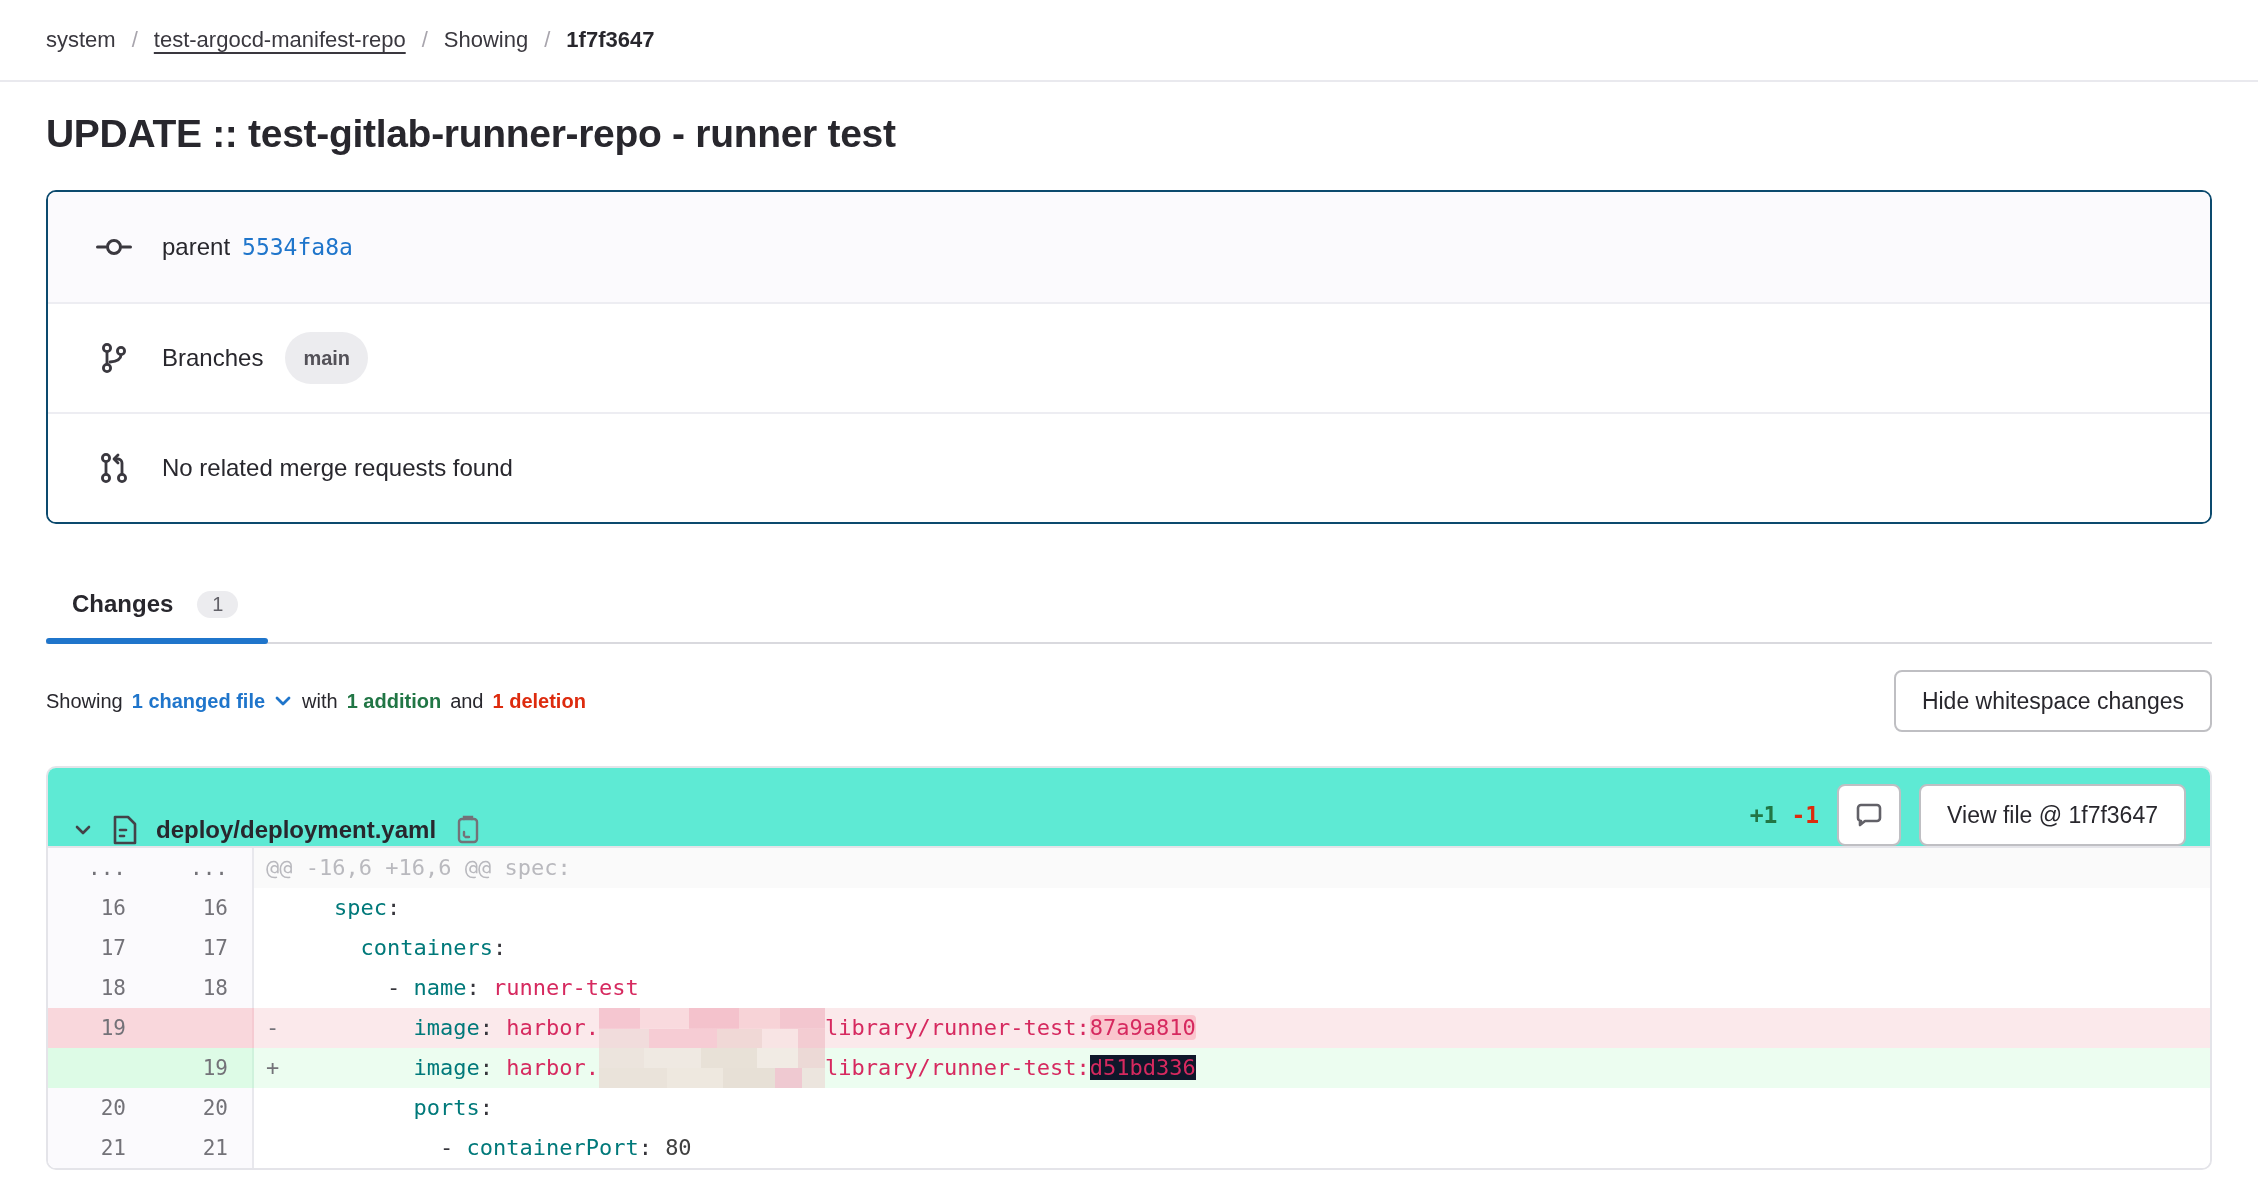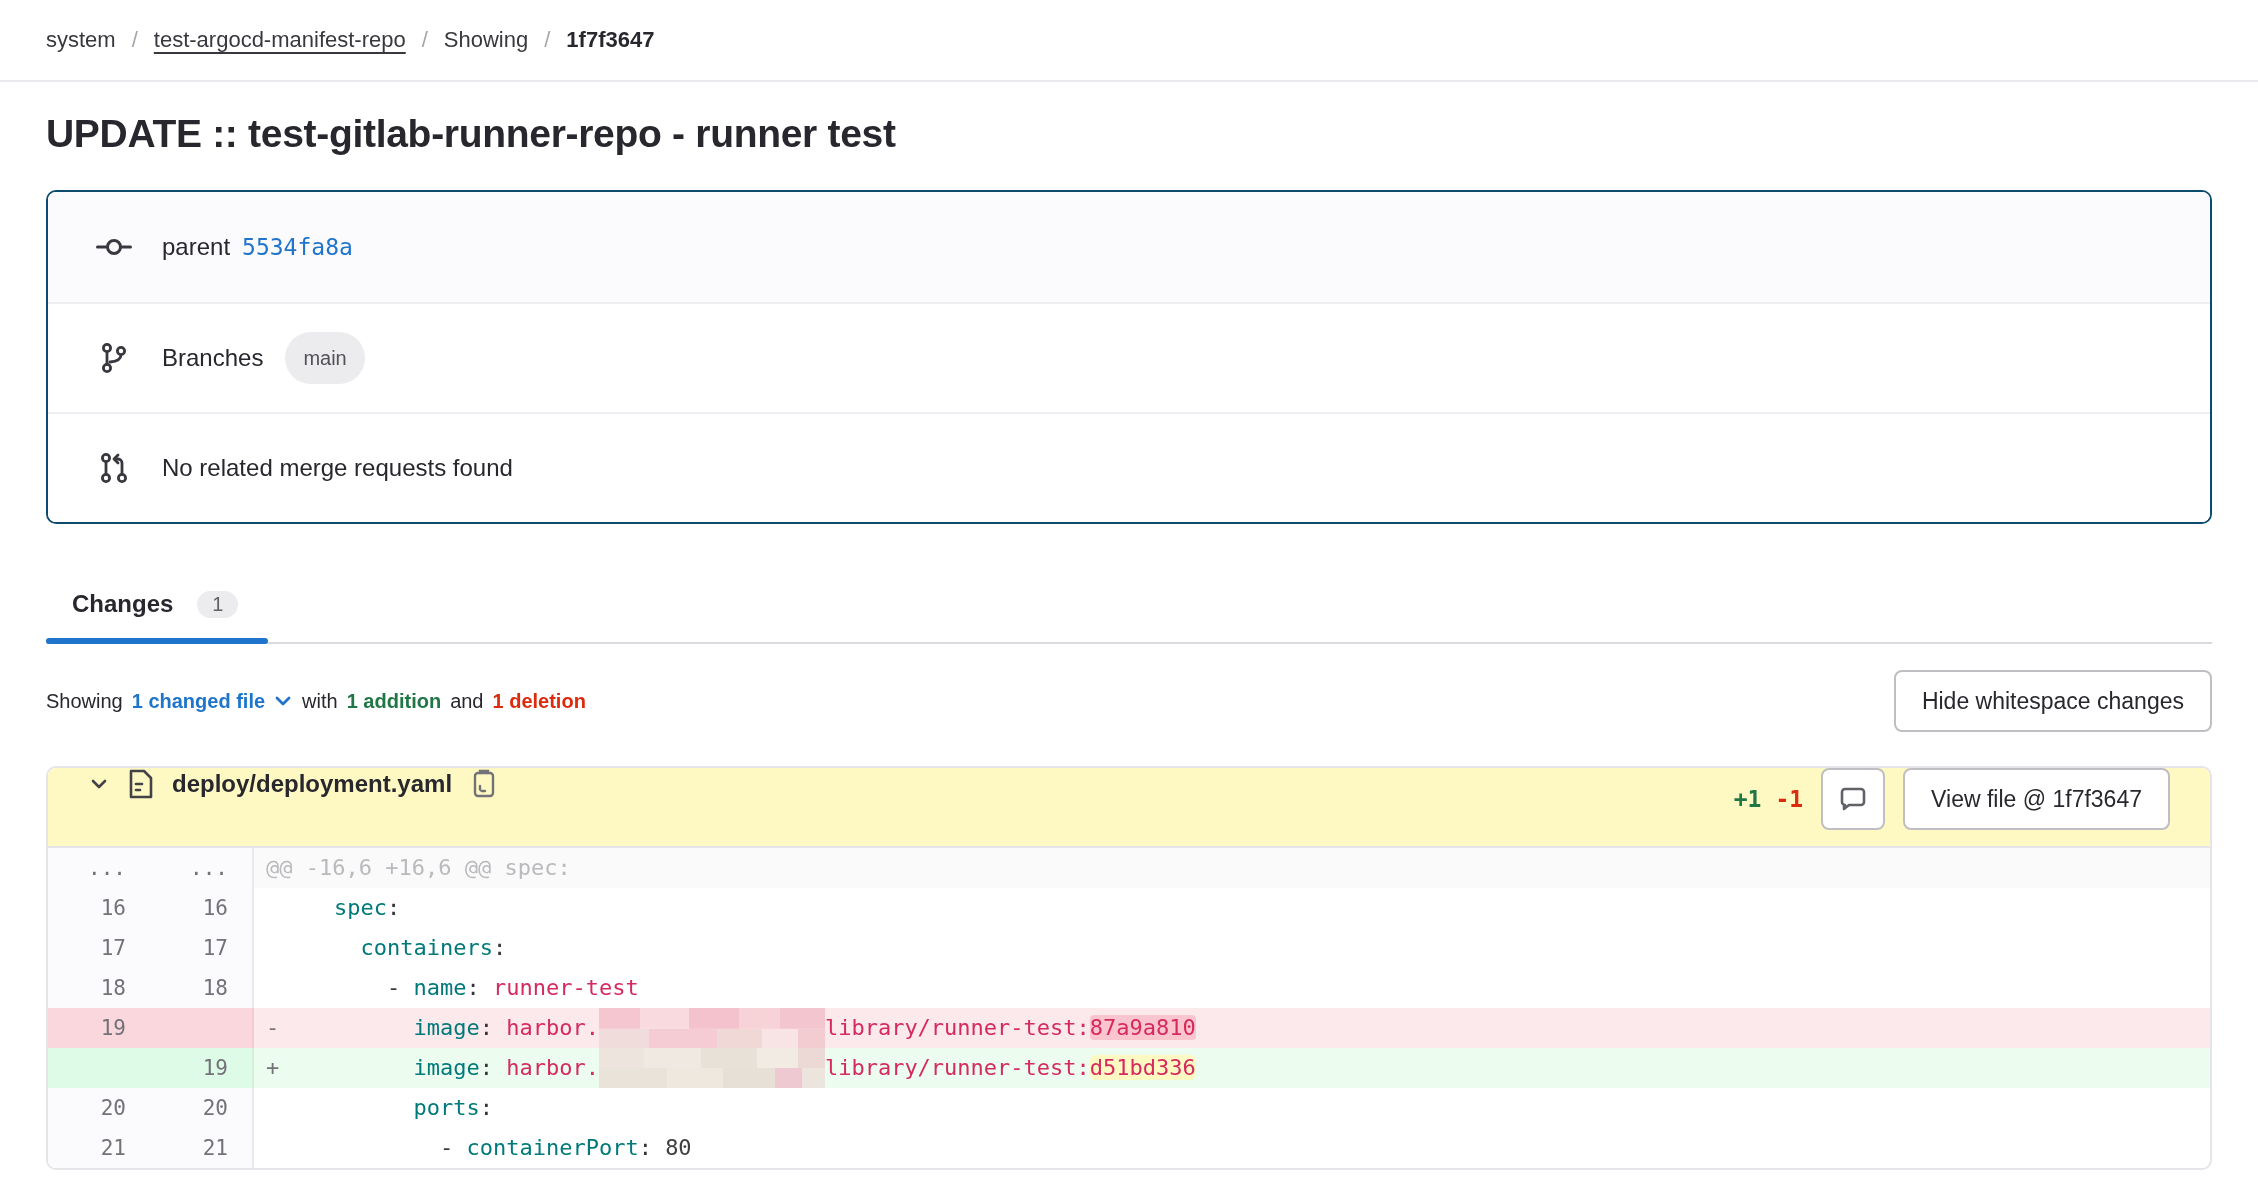--- a/index.html
+++ b/index.html
@@ -17,21 +17,21 @@
   
   .commit-title { margin:30px 46px 0; font-size:39px; font-weight:700; color:#28272d; letter-spacing:-0.3px; }
 
   
   .commit-box { margin:34px 46px 0; border:2px solid #0c4a6e; border-radius:10px; overflow:hidden; }
   .info-row { height:110px; display:flex; align-items:center; padding:0 46px; background:#ffffff; font-size:24px; }
   .info-row + .info-row { border-top:2px solid #ededf2;align-items:center; }
   .info-row.first { background:#fbfafd; }
   .info-icon { width:40px; display:flex; justify-content:center; margin-right:28px; flex:none; }
   .parent-sha { color:#1f75cb; font-family:"DejaVu Sans Mono", monospace; font-size:23px; margin-left:12px; cursor:pointer; }
-  .badge { background:#ececef; color:#535158; border-radius:999px; padding:14px 18px; font-size:20px; line-height:1.2; }
+  .badge { background:#ececef; color:#535158; border-radius:999px; padding:14px 18px; font-size:20px; line-height:1.2;font-weight:bold; }
   .branch-badge { margin-left:22px; cursor:pointer; }
 
   
   .tabs { margin:48px 46px 0; border-bottom:2px solid #d9d9de; }
   .tab { position:relative; display:inline-flex; align-items:center; gap:24px;
     padding:18px 30px 24px 26px; font-size:24px; font-weight:700; color:#28272d; cursor:pointer; }
   .tab::after { content:""; position:absolute; left:0; right:0; bottom:-2px; height:6px;
     background:#1f75cb; border-radius:3px; }
   .tab-badge { background:#ececef; color:#626168; border-radius:999px; padding:2px 15px; font-size:20px; font-weight:400; }
 
@@ -44,22 +44,22 @@
   .controls-right { display:flex; align-items:center; gap:18px; }
   .btn { display:inline-flex; align-items:center; justify-content:center; background:#fff;
     border:2px solid #bfbfc3; border-radius:8px; font-size:23px; color:#28272d;
     padding:0 26px; height:62px; cursor:pointer; font-family:inherit; }
   .btn-group { display:flex; }
   .btn-group .btn-seg-a { border-radius:8px 0 0 8px; border:2px solid #89888d; }
   .btn-group .btn-seg-b { border-radius:0 8px 8px 0; border:2px solid #bfbfc3; border-left-width:0; }
 
   
   .diff-card { margin:34px 46px 0; border:2px solid #e4e4e9; border-radius:10px; overflow:hidden; }
-  .diff-header { height:80px; background:#fef9c3; border-bottom:2px solid #e4e4e9;
-    display:flex; align-items:flex-start; padding:0 40px; }
+  .diff-header { height:80px; background:#5eead4; border-bottom:2px solid #e4e4e9;
+    display:flex; align-items:flex-end; padding:0 24px; }
   .dh-left { display:flex; align-items:center; gap:18px; flex:1; }
   .file-name { font-size:24px; font-weight:700; color:#28272d; cursor:pointer; }
   .dh-right { display:flex; align-items:center; gap:18px; }
   .stat { font-family:"DejaVu Sans Mono", monospace; font-size:23px; font-weight:600; }
   .stat-add { color:#217645; }
   .stat-del { color:#dd2b0e; margin-left:-4px; }
   .icon-btn { width:64px; height:62px; padding:0; }
 
   
   .diff-table { font-family:"DejaVu Sans Mono", monospace; font-size:22px; background:#fff; }
@@ -79,21 +79,21 @@
   .diff-row.add { background:#ecfdf0; }
   .diff-row.add .gutter { background:#ddfbe6; }
   .diff-row.add .gutter.g-new { border-right-color:#cff2dc; }
 
   .t-plain { color:#36353b; }
   .t-key   { color:#00797a; }
   .t-str   { color:#d6295f; }
   .t-num   { color:#404040; }
   .t-hunk  { color:#b9b9be; }
   .hl-del  { background:#fac5cd; border-radius:4px; }
-  .hl-add  { background:#fef9c3; border-radius:6px; }
+  .hl-add  { background:#0f172a; border-radius:0; }
 
   .censor { display:inline-block; width:226px; height:40px; vertical-align:top; }
   .censor-del { background:
     linear-gradient(90deg,#f5c6d0 0 18%,#f9dade 18% 40%,#f4c2cc 40% 62%,#f7d3d7 62% 80%,#f3c6cf 80% 100%) top/100% 52% no-repeat,
     linear-gradient(90deg,#f1dcdc 0 22%,#f6ccd4 22% 52%,#f0d8d6 52% 72%,#f8e4e4 72% 88%,#f3ccd2 88% 100%) bottom/100% 48% no-repeat; }
   .censor-add { background:
     linear-gradient(90deg,#ece4dd 0 20%,#efe9e2 20% 45%,#e8e1d7 45% 70%,#f1ebe4 70% 88%,#ecd9d6 88% 100%) top/100% 50% no-repeat,
     linear-gradient(90deg,#eae3da 0 30%,#eee8df 30% 55%,#e7e0d6 55% 78%,#efc9d1 78% 90%,#ece5de 90% 100%) bottom/100% 50% no-repeat; }
 
   svg { display:block; }

